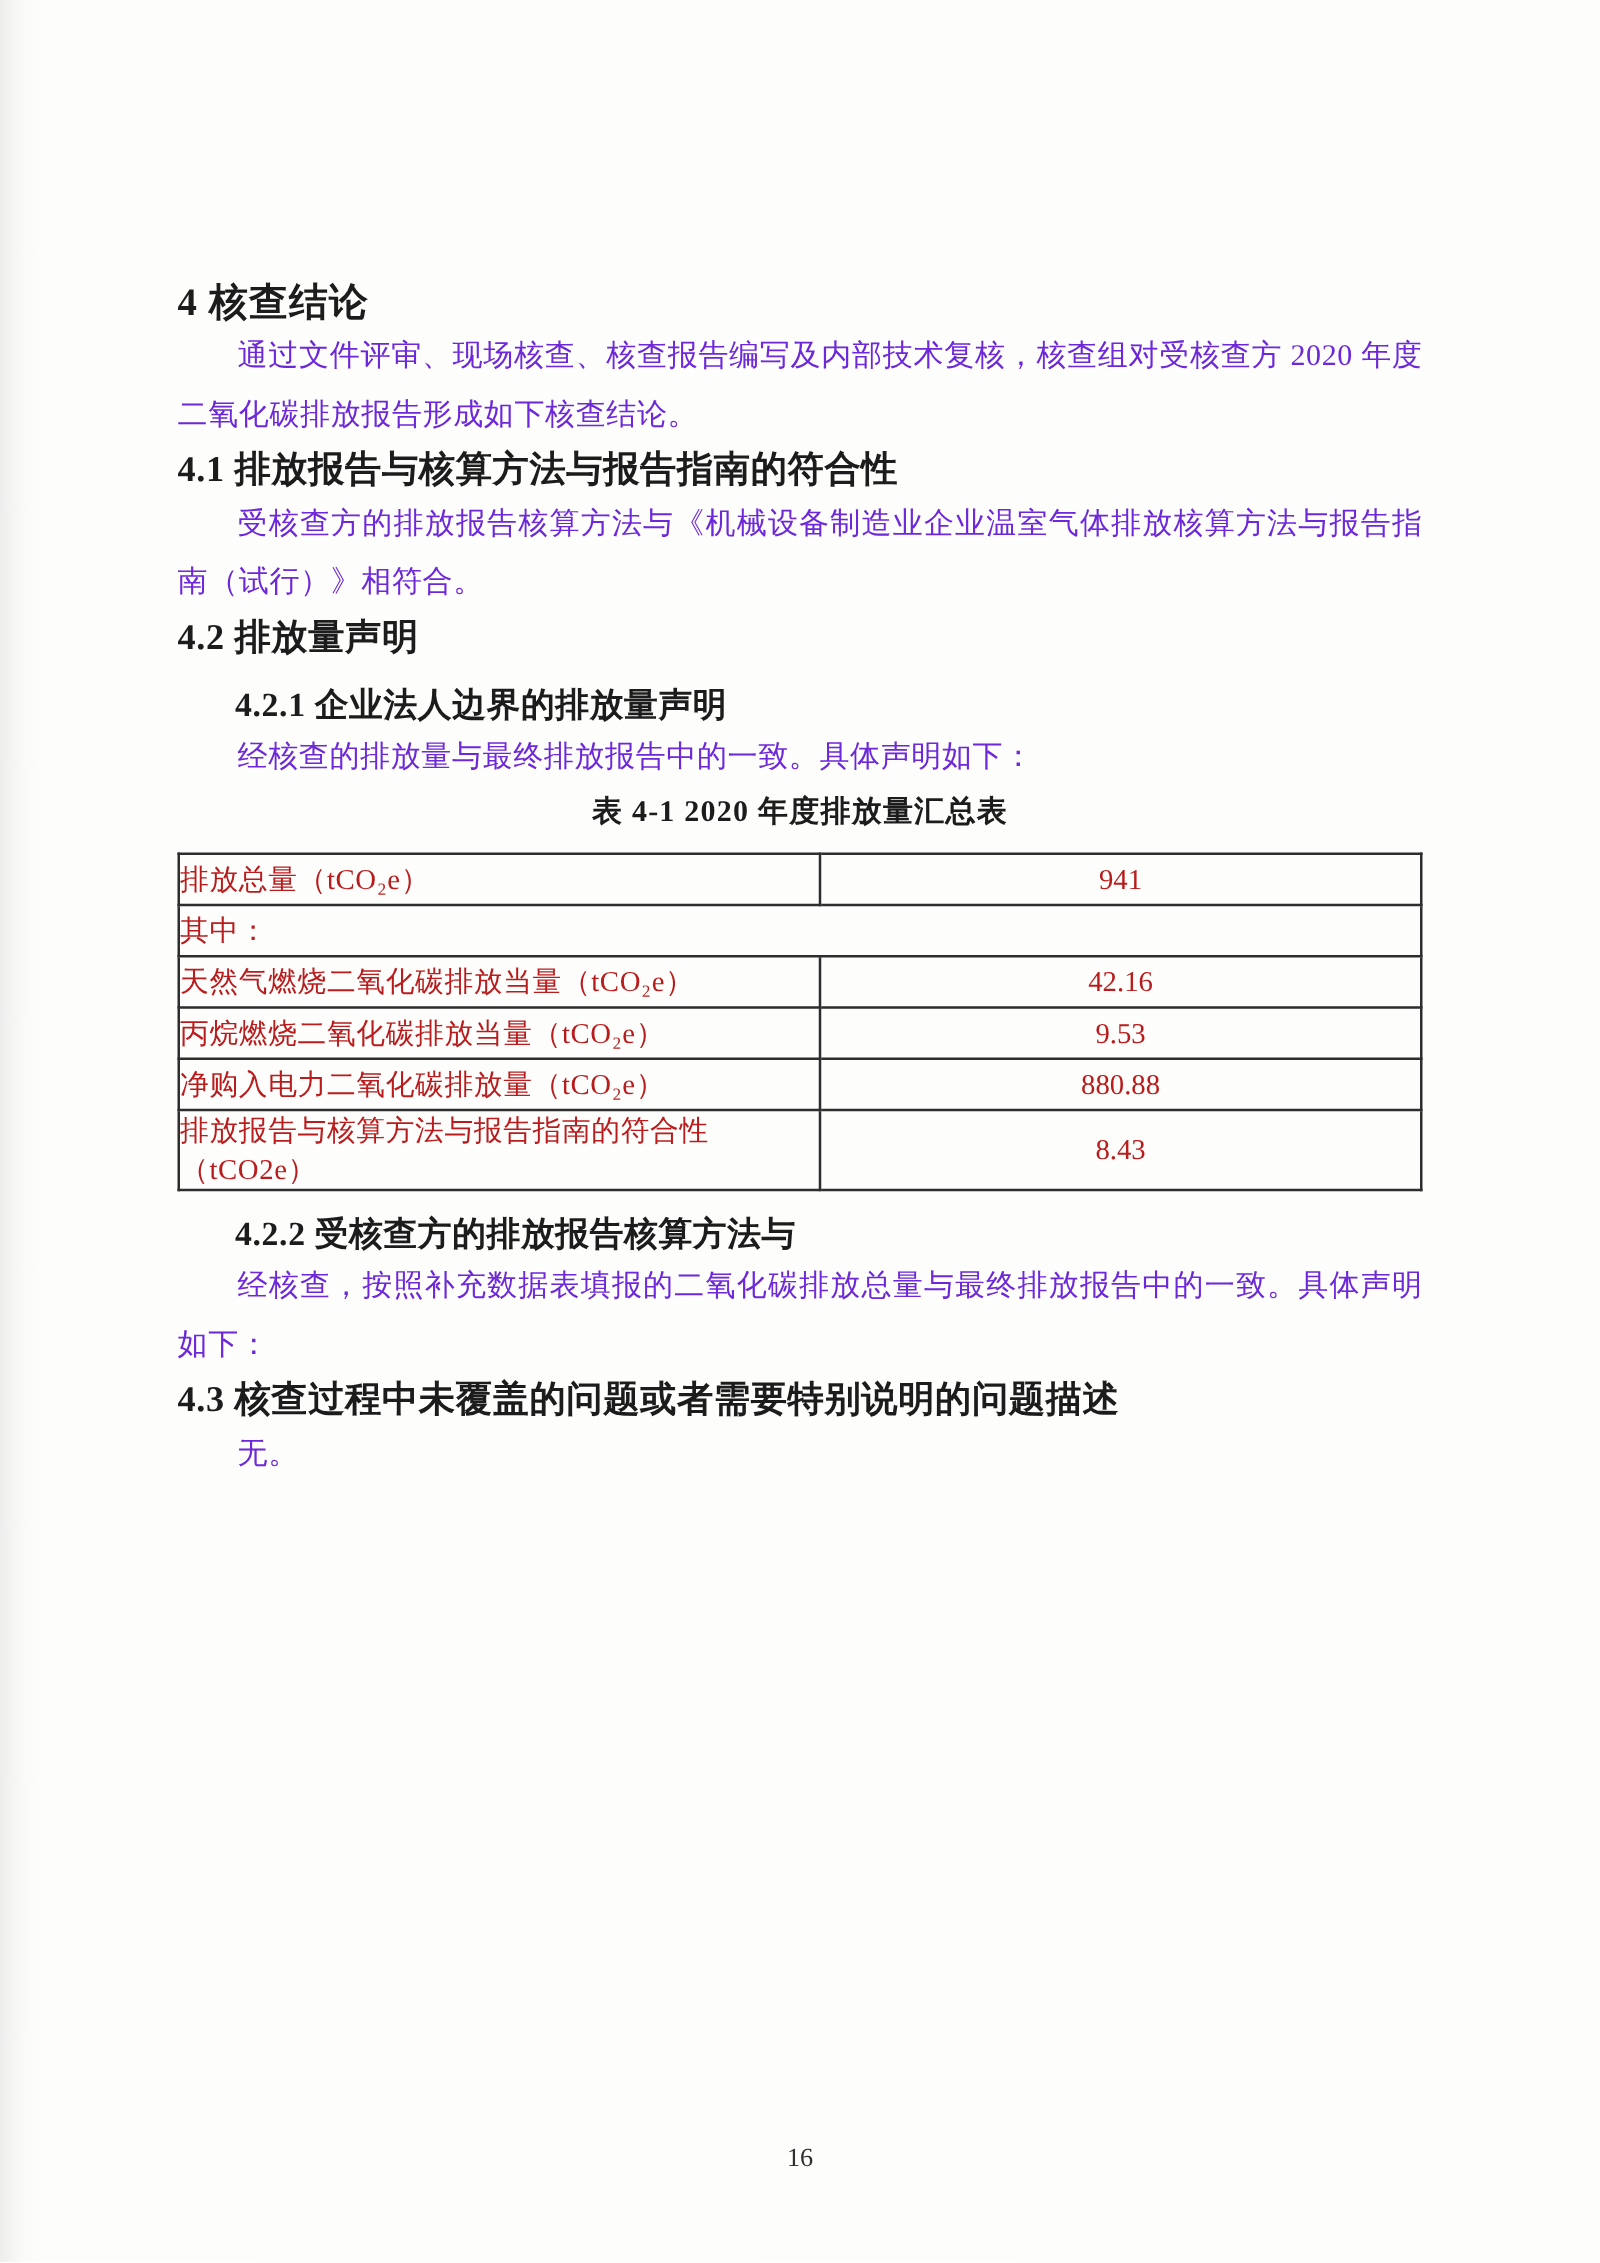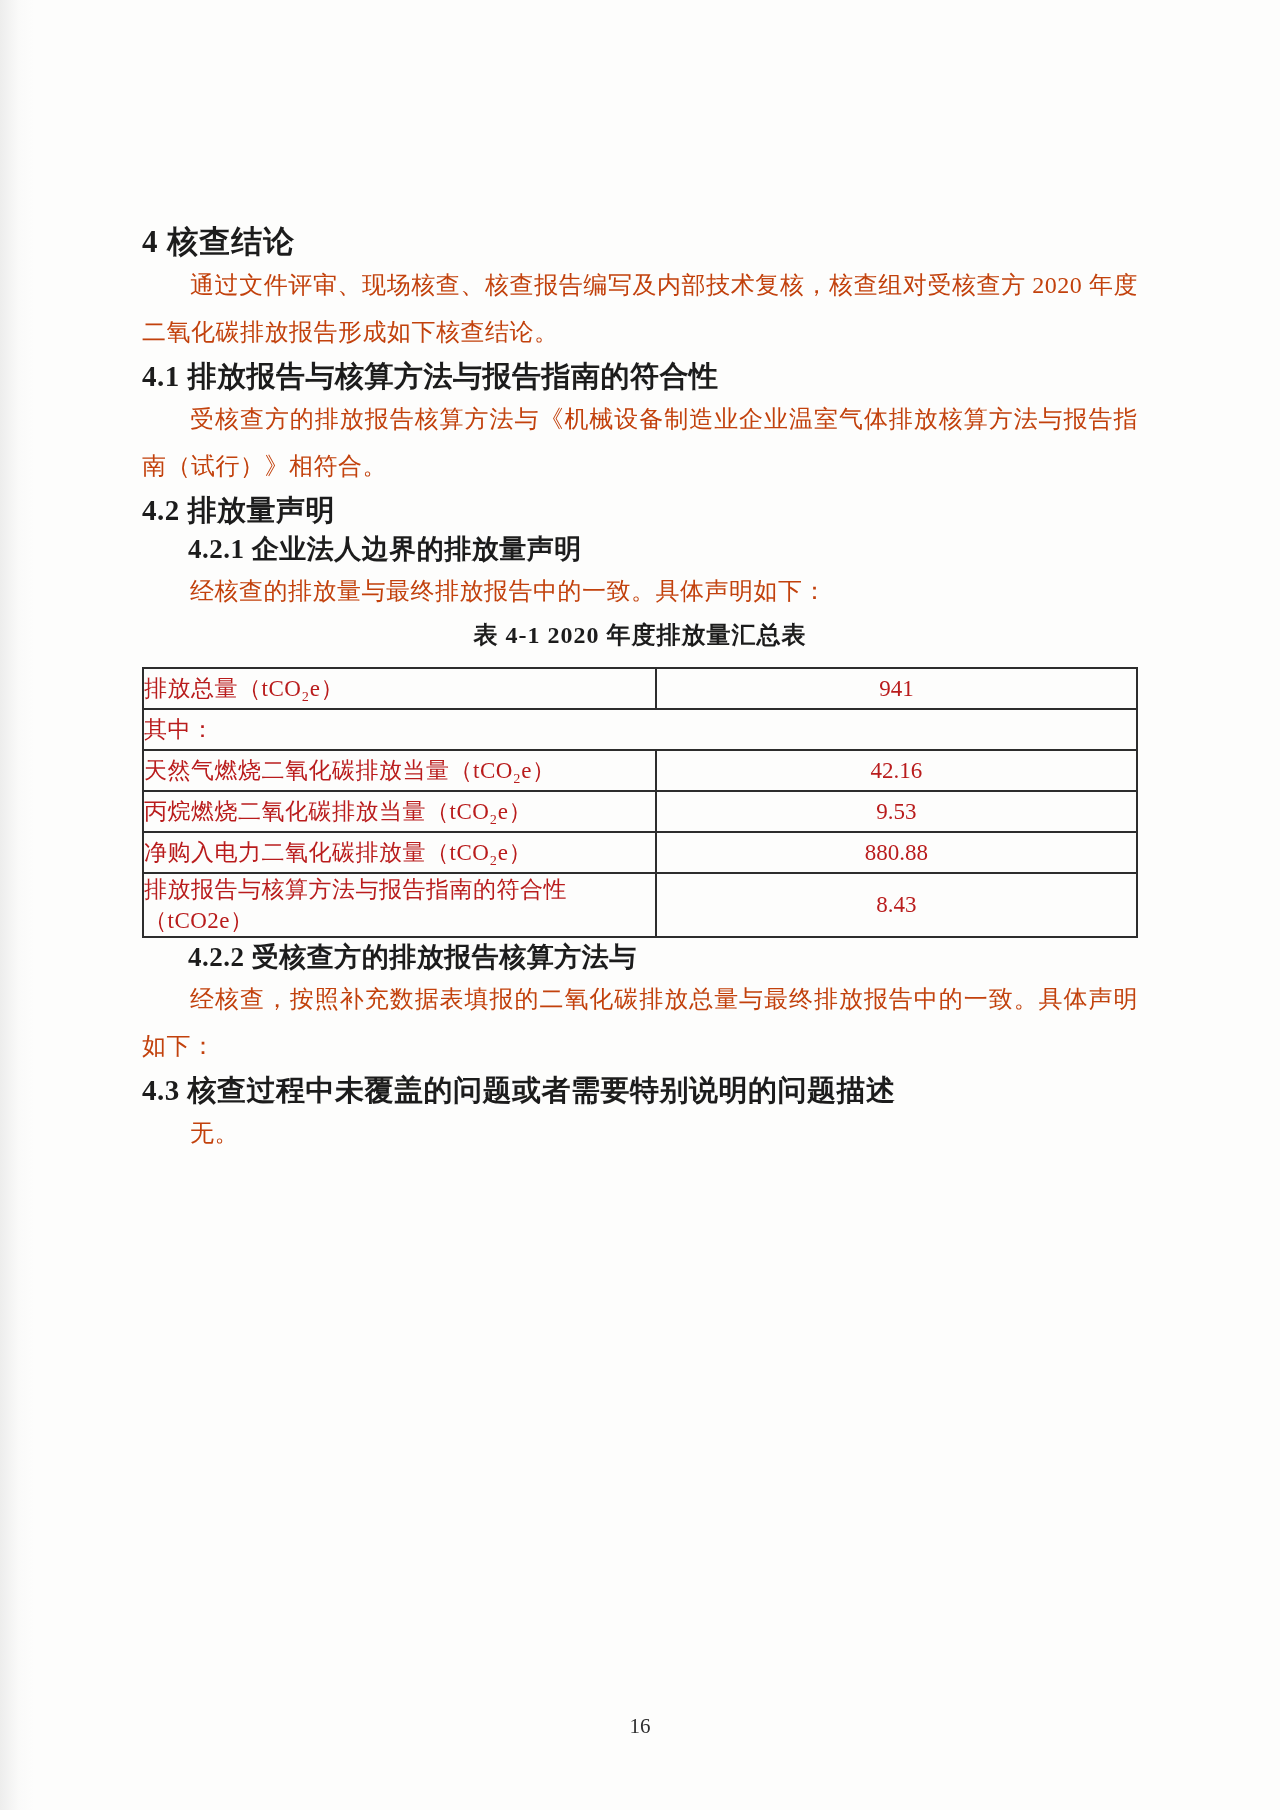--- a/index.html
+++ b/index.html
@@ -38,34 +38,34 @@
   }
   h2.doc-h2 {
     margin: 0;
     font-size: 29px;
     line-height: 40px;
     font-weight: bold;
     color: #1c1c1c;
     letter-spacing: 0.5px;
   }
   h3.doc-h3 {
-    margin: 0 0 0 46px;
+    margin: 15px 0 0 46px;
     font-size: 27px;
     line-height: 38px;
     font-weight: bold;
     color: #1c1c1c;
     letter-spacing: 0.5px;
   }
   p.body-text {
     margin: 0;
     font-size: 24px;
     line-height: 47px;
     text-align: justify;
     text-indent: 2em;
-    color: #c2410c;
+    color: #6d28d9;
     letter-spacing: 0.5px;
   }
   .m-intro      { margin-top: 36px; }
   .m-h2-41      { margin-top: 20px; }
   .m-p-41       { margin-top: 6px;  }
   .m-h2-42      { margin-top: 16px; }
   .m-h3-421     { margin-top: 30px; }
   .m-p-421      { margin-top: 24px; }
   .m-caption    { margin-top: 10px; }
   .m-table      { margin-top: 12px; }

